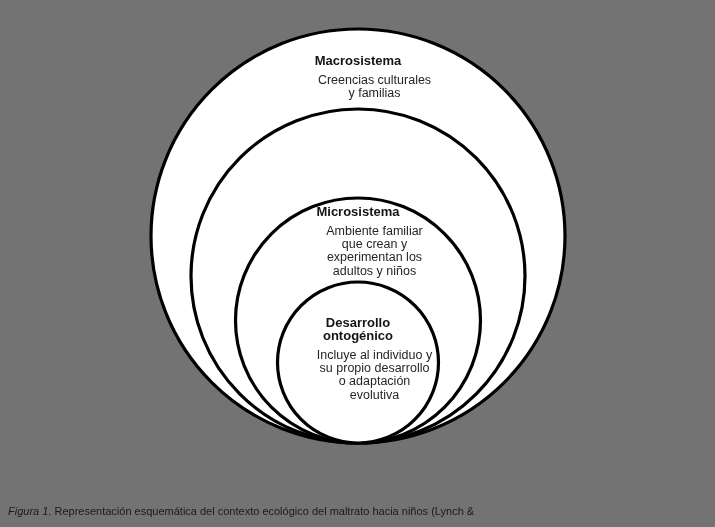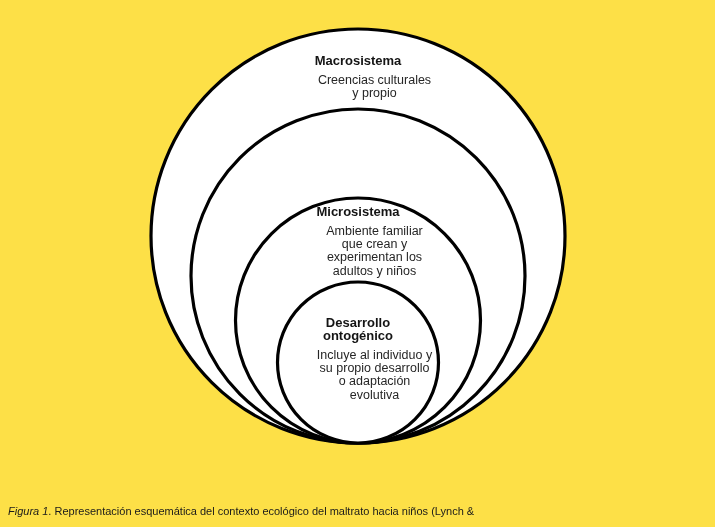--- a/index.html
+++ b/index.html
@@ -1,20 +1,20 @@
 <!DOCTYPE html>
 <html><head>
 <meta charset="utf-8">
 <style>
   html, body { margin: 0; padding: 0; background: #ffffff; }
   .page {
     position: relative;
     width: 715px;
     height: 527px;
-    background: #fde047;
+    background: #737373;
     font-family: "Liberation Sans", sans-serif;
     overflow: hidden;
   }
   .diagram { position: absolute; top: 0; left: 0; width: 715px; height: 460px; }
   .diagram svg { position: absolute; top: 0; left: 0; }
   .ring-text {
     position: absolute;
     left: 358px;
     transform: translateX(-50%);
     text-align: center;
@@ -58,21 +58,21 @@
       <circle cx="358" cy="236" r="207" fill="#ffffff" stroke="#000000" stroke-width="3.2"></circle>
       <circle cx="358" cy="276" r="167" fill="#ffffff" stroke="#000000" stroke-width="3.2"></circle>
       <circle cx="358" cy="320.5" r="122.5" fill="#ffffff" stroke="#000000" stroke-width="3.2"></circle>
       <circle cx="358" cy="362.5" r="80.5" fill="#ffffff" stroke="#000000" stroke-width="3.2"></circle>
     </svg>
 
     <div class="ring-text" style="top:54px">
       <div class="ring-title">Macrosistema</div>
       <div>
         <div class="ring-line">Creencias culturales</div>
-        <div class="ring-line">y propio</div>
+        <div class="ring-line">y familias</div>
       </div>
     </div>
 
 
     <div class="ring-text" style="top:316px">
       <div class="ring-title">
         <div class="title-line">Desarrollo</div>
         <div class="title-line">ontogénico</div>
       </div>
       <div>

